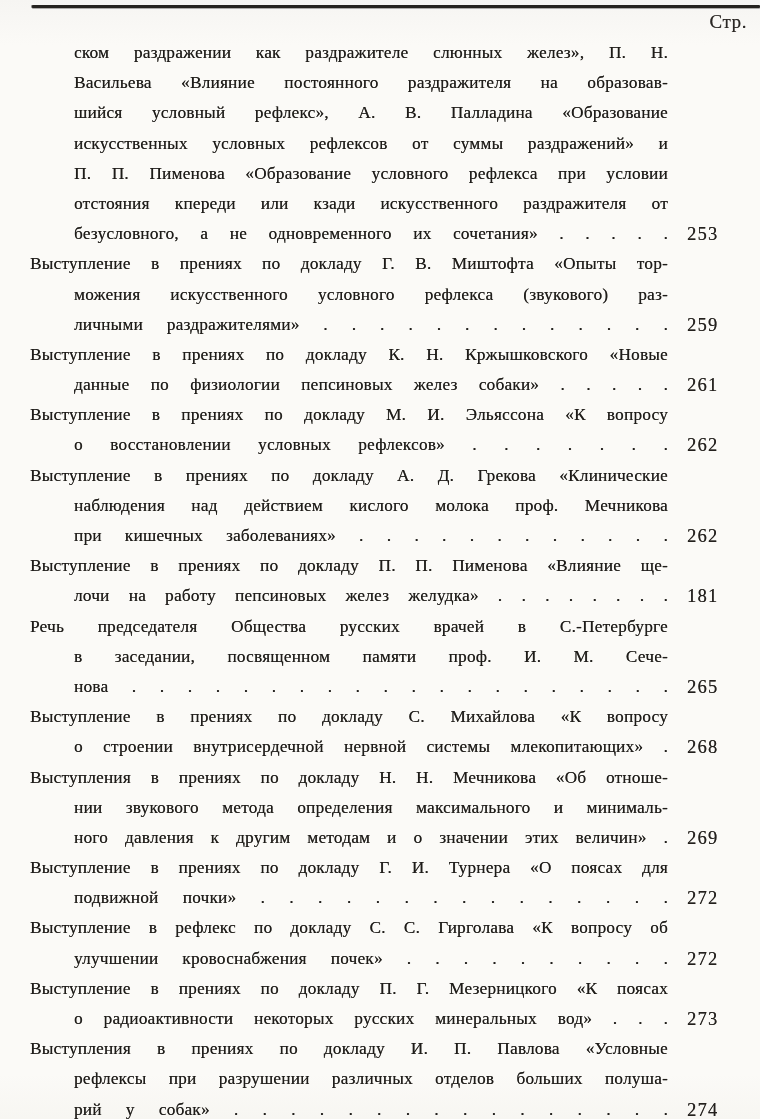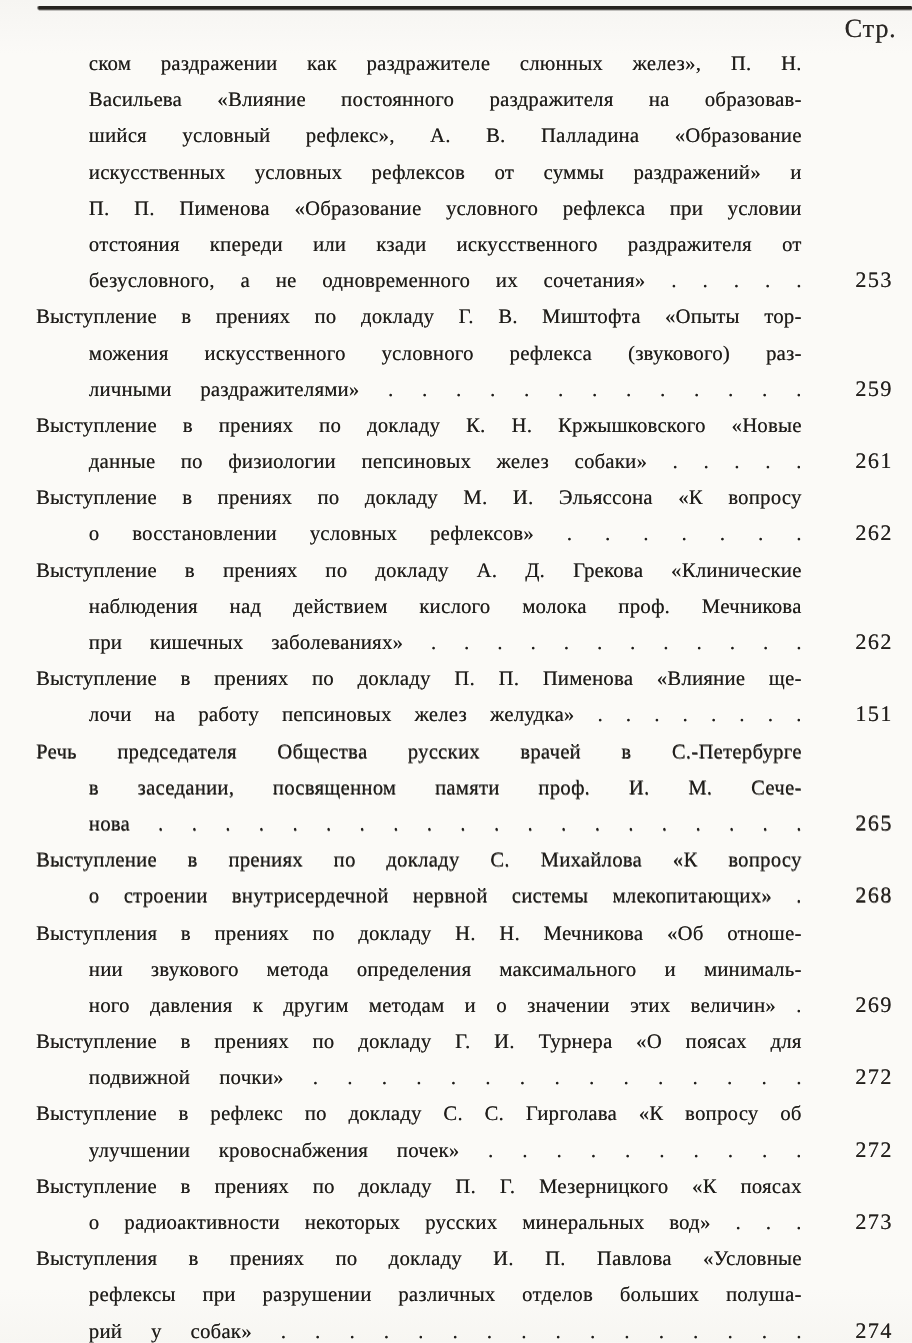--- a/index.html
+++ b/index.html
@@ -19,21 +19,21 @@
     position: absolute;
     top: 5px; left: 32px; right: 0;
     height: 3px;
     background: #26231f;
     box-shadow: 0 1px 0 rgba(38,35,31,0.35), -1px 0 0 rgba(38,35,31,0.5);
     border-radius: 1px;
   }
   .col-header {
     position: absolute;
     top: 11px; right: 13px;
-    font-size: 22px;
+    font-size: 19px;
     letter-spacing: 0.6px;
     color: #2a2724;
     text-shadow: 0.2px 0.2px 0.4px rgba(40,37,33,0.6);
   }
   .toc {
     position: absolute;
     top: 38px; left: 0; right: 0;
   }
   .line {
     position: relative;
@@ -49,23 +49,22 @@
     text-align: justify;
     text-align-last: justify;
     font-size: 17.2px;
     letter-spacing: 0.25px;
     word-spacing: 1.5px;
     color: #1e1c19;
     text-shadow: 0.2px 0.2px 0.35px rgba(32,29,26,0.75);
   }
   .line .pageno {
     position: absolute;
-    top: 0; right: 16px;
+    top: 0; right: 1px;
     width: 72px;
-    text-align: right;
     font-size: 18.5px;
     letter-spacing: 1.2px;
     color: #23201d;
     text-shadow: 0.2px 0.2px 0.4px rgba(35,32,29,0.7);
   }
 </style>
 </head>
 <body>
 
 <div class="page">
@@ -126,21 +125,21 @@
       </div>
       <div class="line indent">
         <span class="text">при кишечных заболеваниях» . . . . . . . . . . . .</span>
         <span class="pageno">262</span>
       </div>
       <div class="line">
         <span class="text">Выступление в прениях по докладу П. П. Пименова «Влияние ще-</span>
       </div>
       <div class="line indent">
         <span class="text">лочи на работу пепсиновых желез желудка» . . . . . . . .</span>
-        <span class="pageno">151</span>
+        <span class="pageno">181</span>
       </div>
       <div class="line">
         <span class="text">Речь председателя Общества русских врачей в С.-Петербурге</span>
       </div>
       <div class="line indent">
         <span class="text">в заседании, посвященном памяти проф. И. М. Сече-</span>
       </div>
       <div class="line indent">
         <span class="text">нова . . . . . . . . . . . . . . . . . . . .</span>
         <span class="pageno">265</span>

